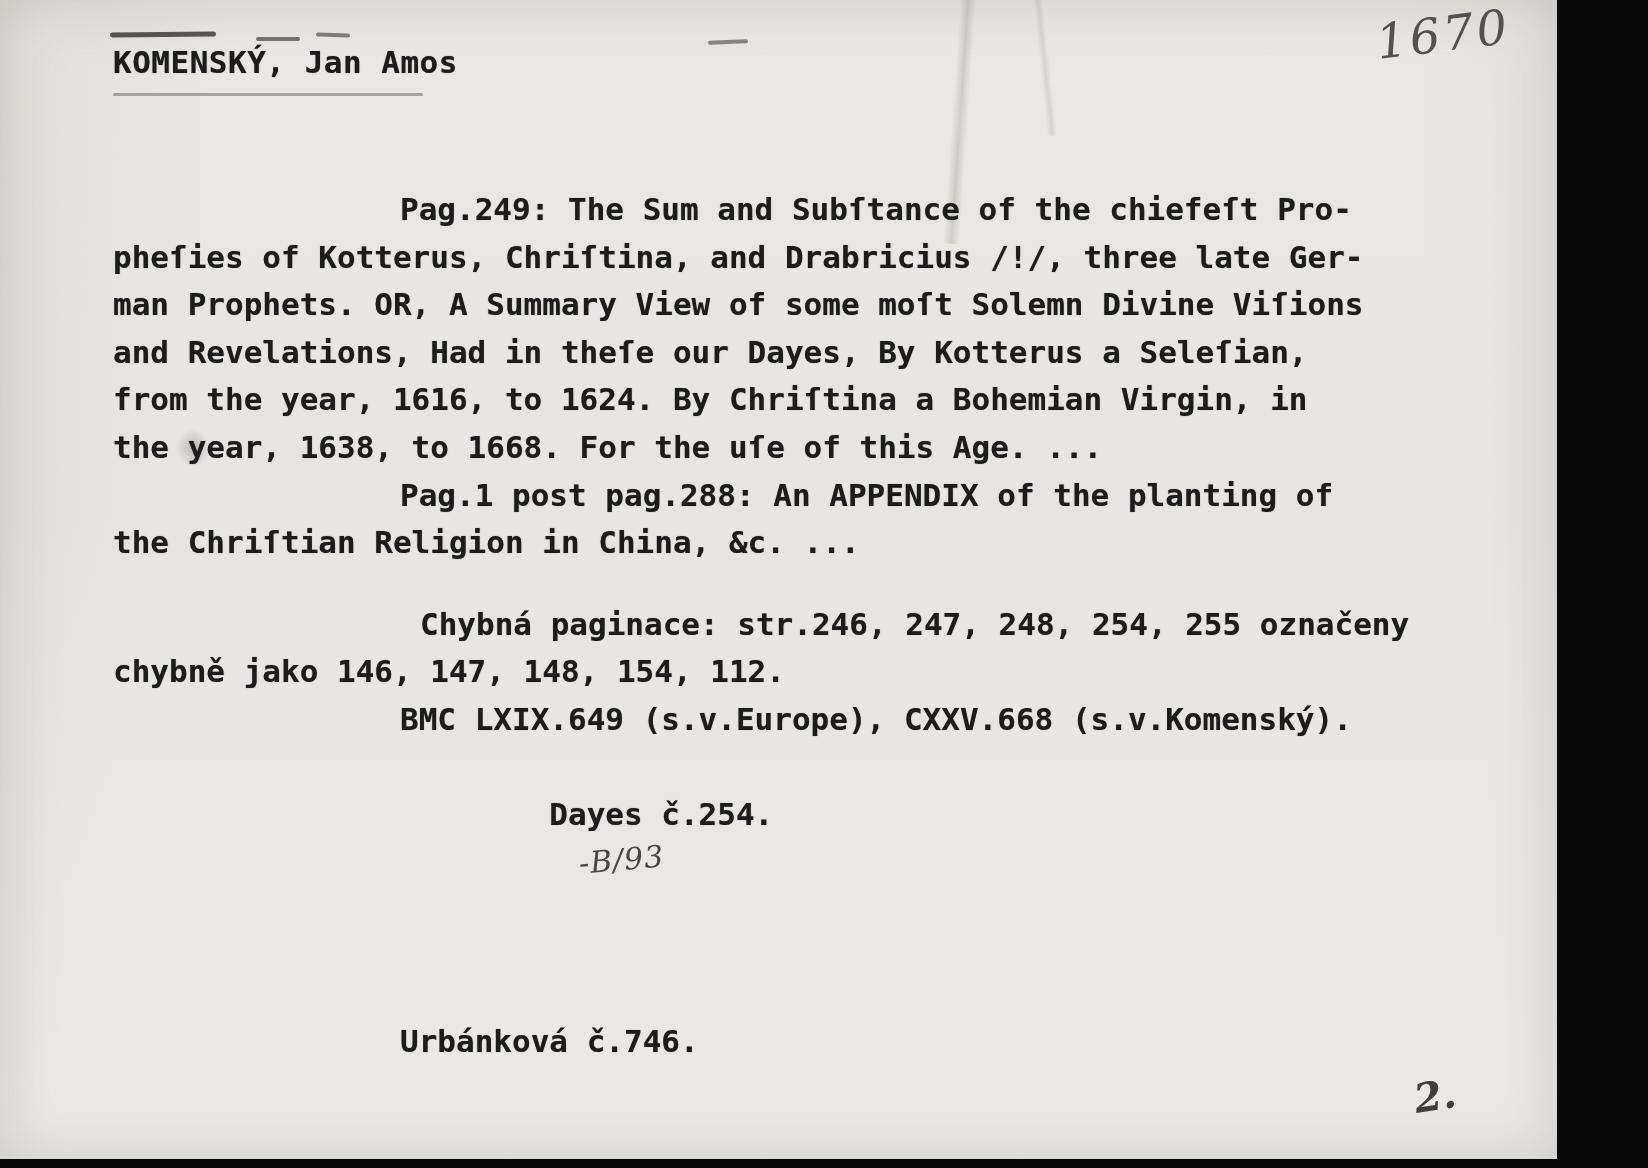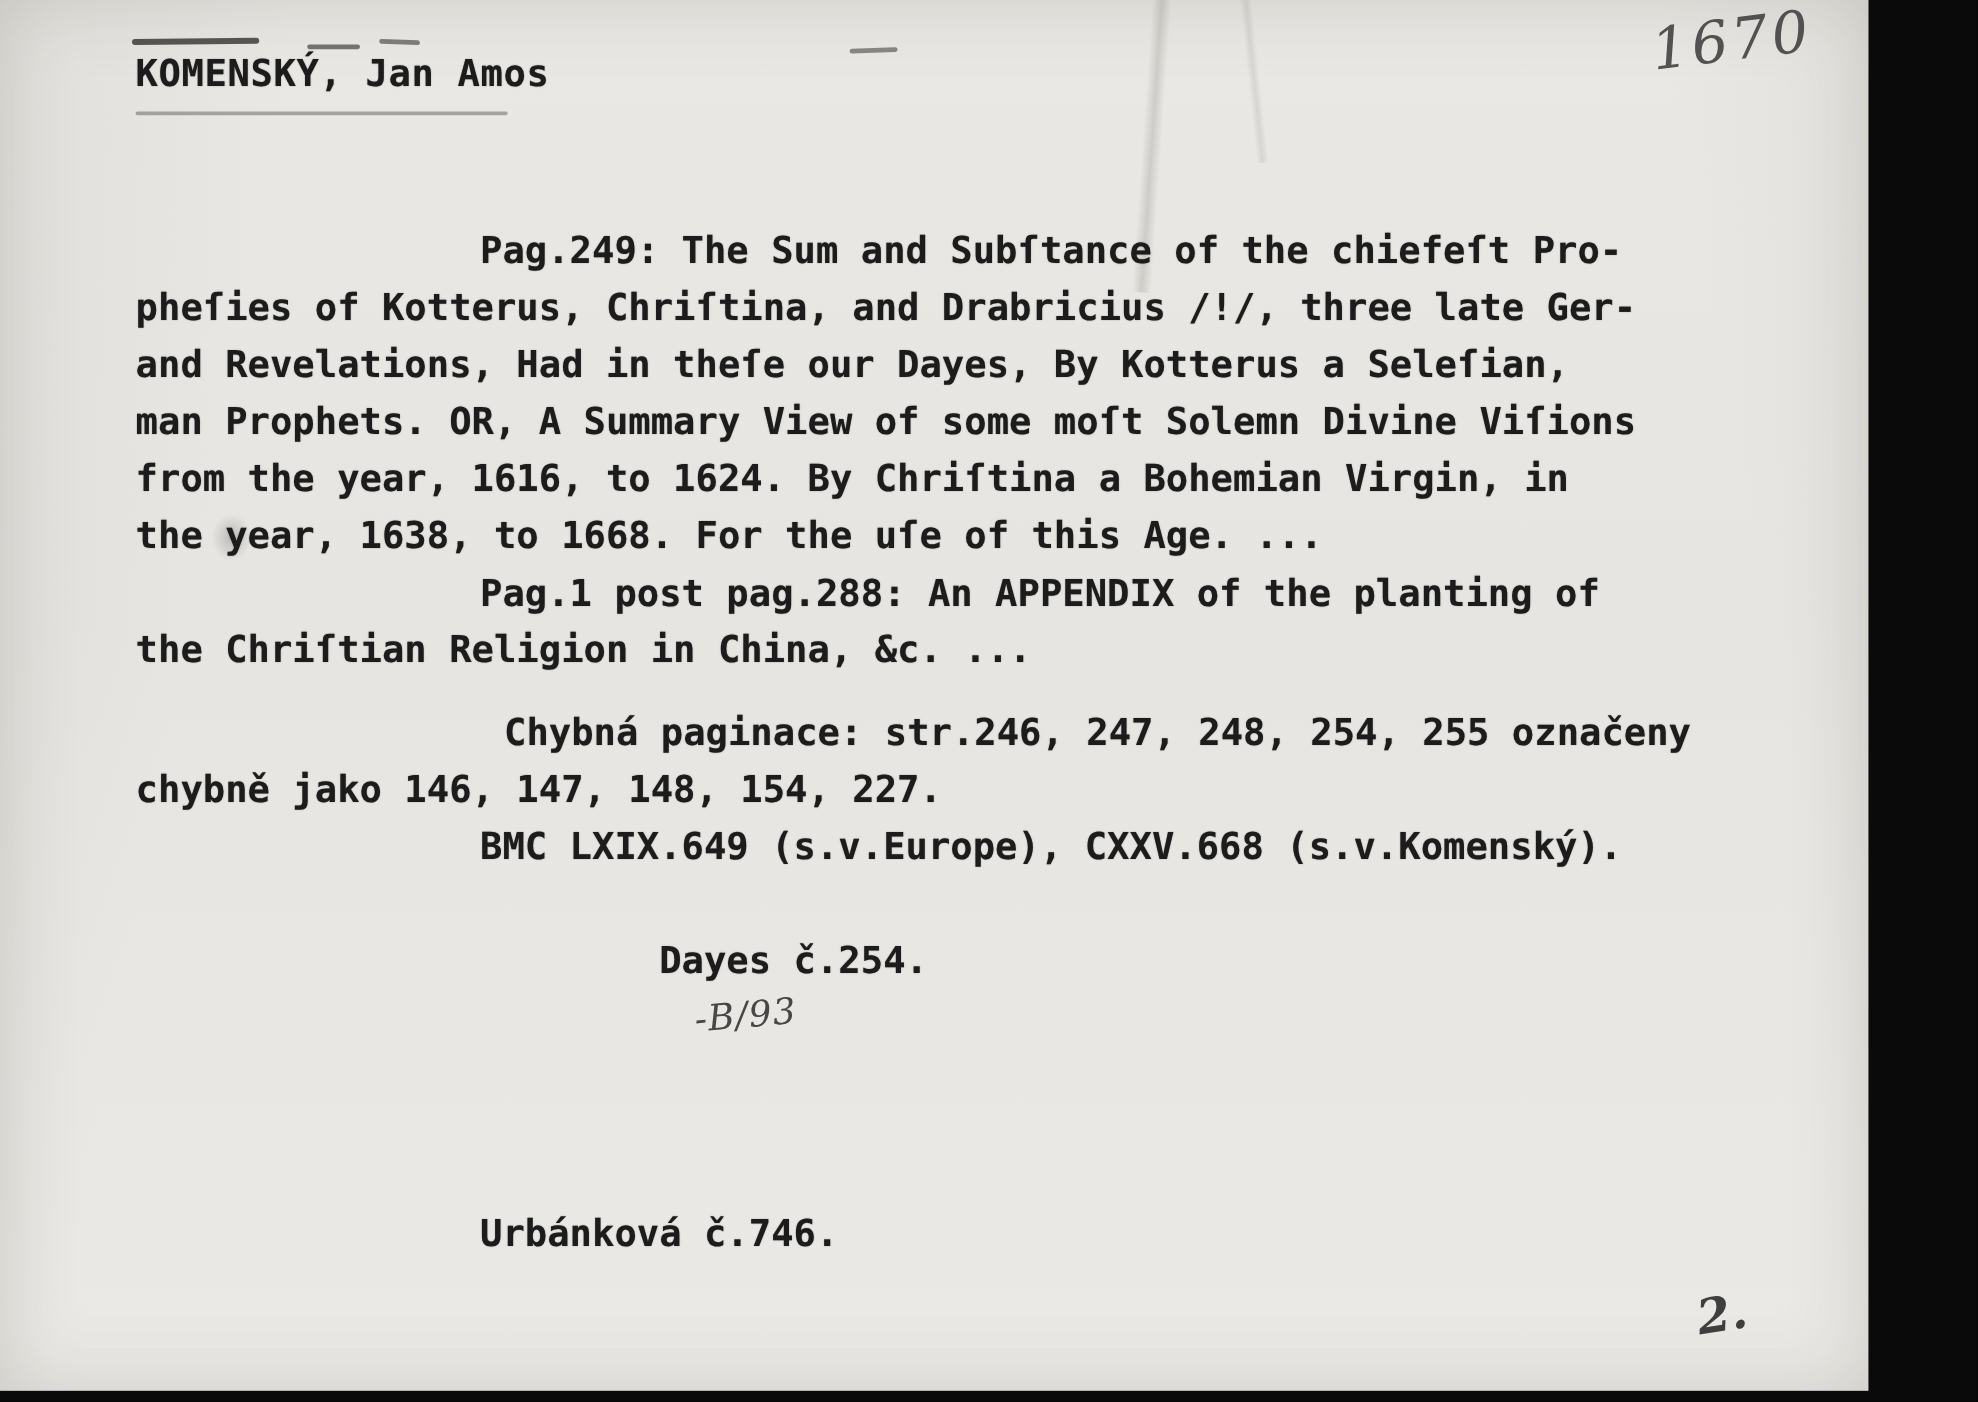--- a/index.html
+++ b/index.html
@@ -40,21 +40,21 @@
   .name-underline{left:113px;top:93px;width:310px;height:3px;opacity:.35;}
   .body-text{
     position:absolute;left:113px;top:186px;width:1360px;
     font-size:31px;letter-spacing:0;
     text-shadow:0 0 1px rgba(20,20,20,.5);
   }
   .ln{line-height:47.6px;white-space:pre;}
   .ind-para{padding-left:287px;}
   .ind-refs{padding-left:287px;}
   .ind-note{padding-left:307px;}
-  .gap-a{margin-top:21px;}
+  .gap-a{margin-top:34px;}
   .gap-b{}
   .gap-c{margin-top:84px;}
   .hand{
     font-family:"DejaVu Serif","Liberation Serif",serif;
     font-style:italic;color:#4b4b4b;font-weight:400;
   }
   .hand-1670{
     position:absolute;left:1376px;top:6px;font-size:48px;
     transform:rotate(-7deg);letter-spacing:3px;color:#525252;
   }
@@ -87,28 +87,28 @@
     <div class="pen-mark mark-d"></div>
     <div class="pen-mark name-underline"></div>
 
     <div class="typed header-line">KOMENSKÝ, Jan Amos</div>
 
     <div class="hand hand-1670">1670</div>
 
     <div class="body-text typed">
       <div class="ln ind-para">Pag.249: The Sum and Subſtance of the chiefeſt Pro-</div>
       <div class="ln">pheſies of Kotterus, Chriſtina, and Drabricius /!/, three late Ger-</div>
+      <div class="ln">man Prophets. OR, A Summary View of some moſt Solemn Divine Viſions</div>
       <div class="ln">and Revelations, Had in theſe our Dayes, By Kotterus a Seleſian,</div>
-      <div class="ln">man Prophets. OR, A Summary View of some moſt Solemn Divine Viſions</div>
       <div class="ln">from the year, 1616, to 1624. By Chriſtina a Bohemian Virgin, in</div>
       <div class="ln">the year, 1638, to 1668. For the uſe of this Age. ...</div>
       <div class="ln ind-para">Pag.1 post pag.288: An APPENDIX of the planting of</div>
       <div class="ln">the Chriſtian Religion in China, &amp;c. ...</div>
       <div class="ln ind-note gap-a">Chybná paginace: str.246, 247, 248, 254, 255 označeny</div>
-      <div class="ln">chybně jako 146, 147, 148, 154, 227.</div>
+      <div class="ln">chybně jako 146, 147, 148, 154, 112.</div>
       <div class="ln ind-refs gap-b">BMC LXIX.649 (s.v.Europe), CXXV.668 (s.v.Komenský).</div>
       <div class="ln ind-refs">
         <span>Dayes č.254.</span>
         <span class="hand vobr-note">-B/93</span>
       </div>
       <div class="ln ind-refs gap-c">Urbánková č.746.</div>
 
     </div>
 
     <div class="hand hand-page">2.</div>

